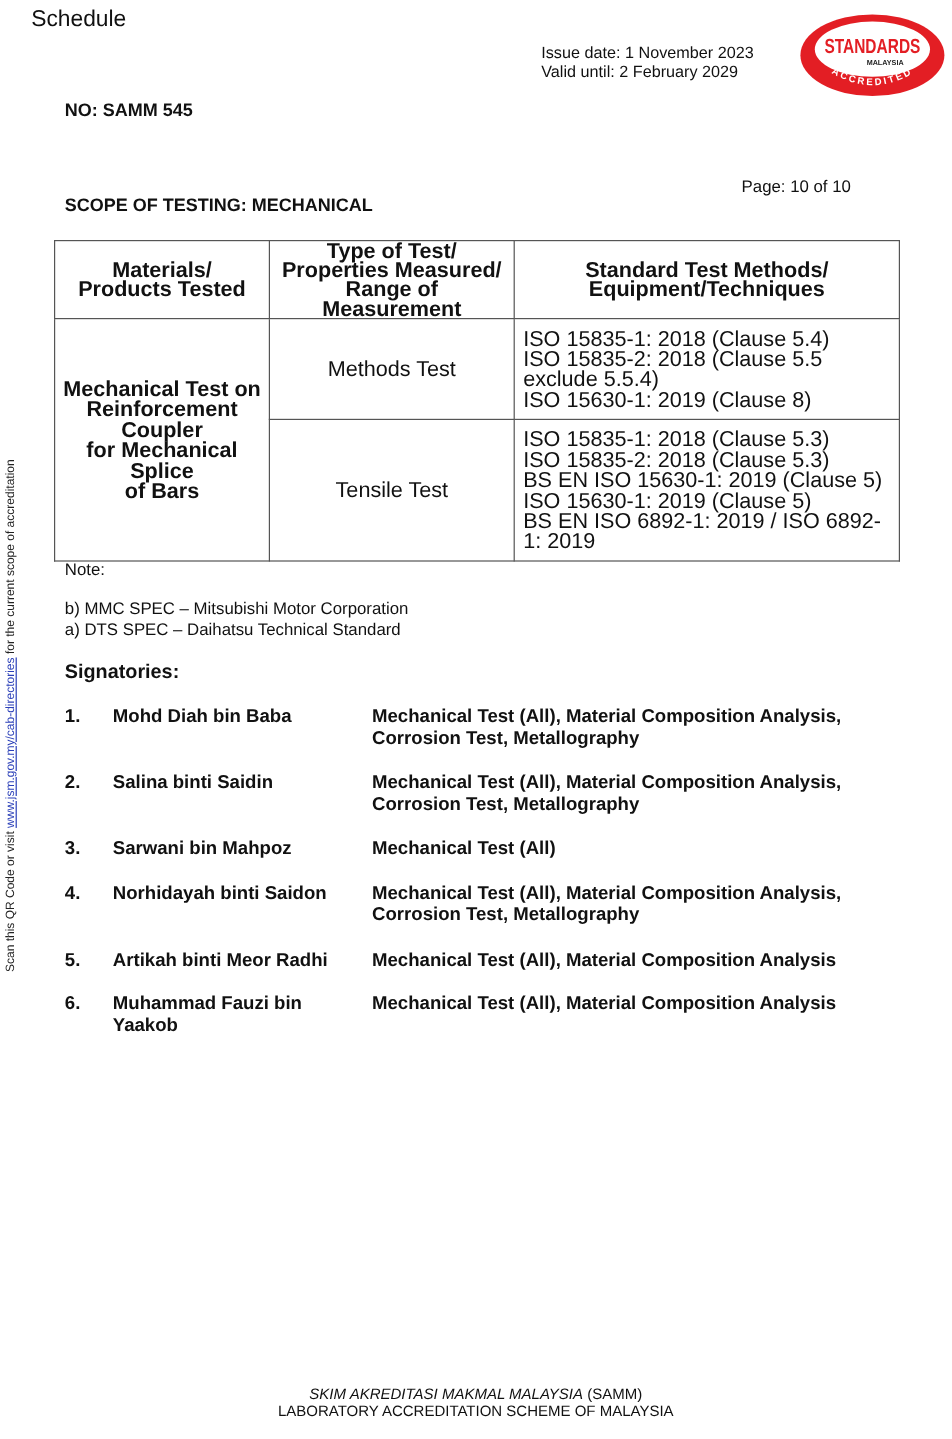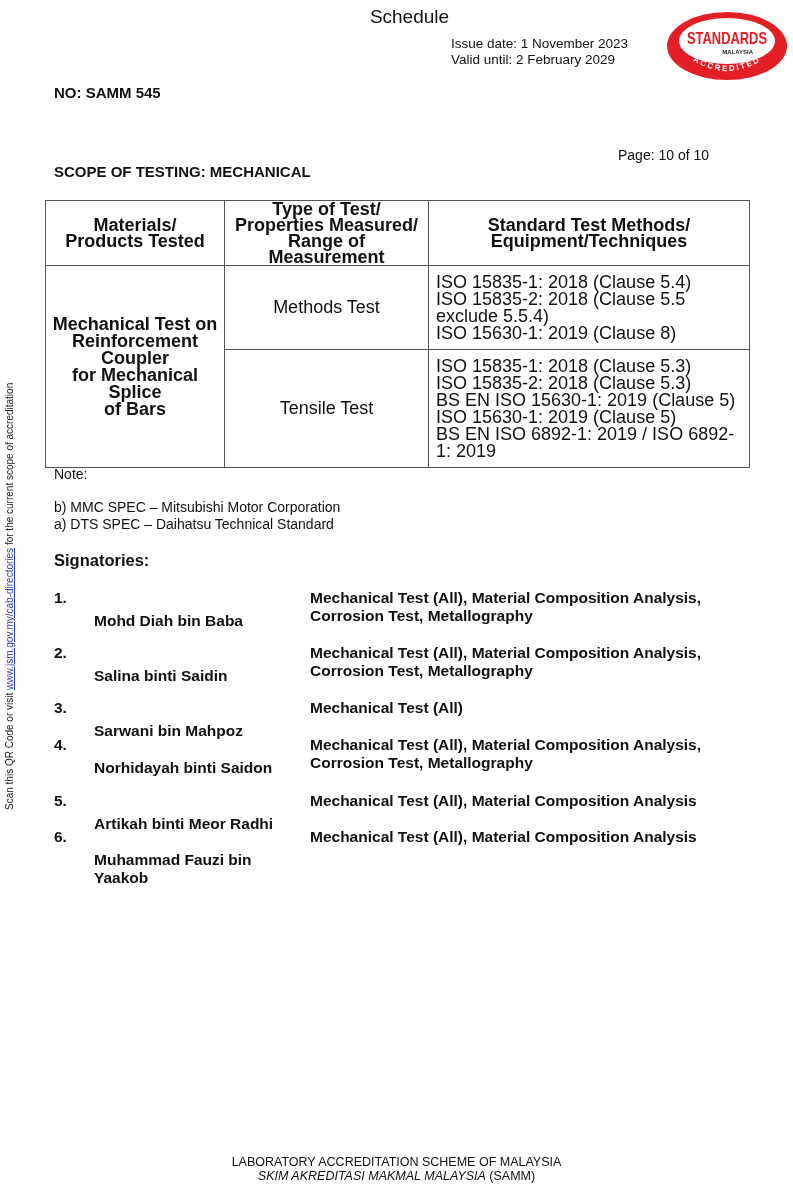--- a/index.html
+++ b/index.html
@@ -5,21 +5,21 @@
     * { box-sizing: border-box; margin: 0; padding: 0; }
     html, body { width: 793px; height: 1199px; background: #ffffff; }
     body {
       position: relative;
       font-family: "Liberation Sans", sans-serif;
       color: #111;
       overflow: hidden;
     }
     .schedule-title {
       position: absolute; left: 0; width: 793px; top: 6px;
-      text-align: center; font-size: 19px; color: #111;
+      font-size: 19px; color: #111;
       padding-left: 26px;
     }
     .dates {
       position: absolute; left: 451px; top: 36px;
       font-size: 13.5px; font-weight: normal; line-height: 16px;
     }
     .logo {
       position: absolute; left: 665px; top: 10px; width: 124px; height: 72px;
     }
     .doc-no {
@@ -59,21 +59,21 @@
     .notes { position: absolute; left: 54px; top: 499px; font-size: 14px; line-height: 17px; }
     .sig-title {
       position: absolute; left: 54px; top: 551px; font-size: 16.5px; font-weight: bold;
     }
     .sig-list { position: absolute; left: 54px; top: 589px; width: 700px; }
     .sig-item {
       position: absolute; left: 0; width: 700px;
       font-size: 15.5px; font-weight: bold; line-height: 18px;
     }
     .sig-num { position: absolute; left: 0; width: 30px; }
-    .sig-name { position: absolute; left: 40px; width: 205px; margin-top: 23px; }
+    .sig-name { position: absolute; left: 40px; width: 205px; }
     .sig-scope { position: absolute; left: 256px; width: 440px; }
     .side-note {
       position: absolute; left: 4px; top: 810px;
       transform: rotate(-90deg); transform-origin: 0 0;
       font-size: 10px; white-space: nowrap; color: #222;
     }
     .side-note a { color: #2a3fb8; text-decoration: underline; }
     .footer {
       position: absolute; left: 0; width: 793px; top: 1155px;
       text-align: center; font-size: 12.5px; line-height: 14px; color: #111;
@@ -207,15 +207,15 @@
         <div>Mechanical Test (All), Material Composition Analysis</div>
       </span>
   </div>
 </div>
 
 <div class="side-note">
   <span>Scan this QR Code or visit </span><a>www.jsm.gov.my/cab-directories</a><span> for the current scope of accreditation</span>
 </div>
 
 <div class="footer">
+  <div><span class="it">SKIM AKREDITASI MAKMAL MALAYSIA</span><span> (SAMM)</span></div>
   <div>LABORATORY ACCREDITATION SCHEME OF MALAYSIA</div>
-  <div><span class="it">SKIM AKREDITASI MAKMAL MALAYSIA</span><span> (SAMM)</span></div>
 </div>
 
 </body></html>

